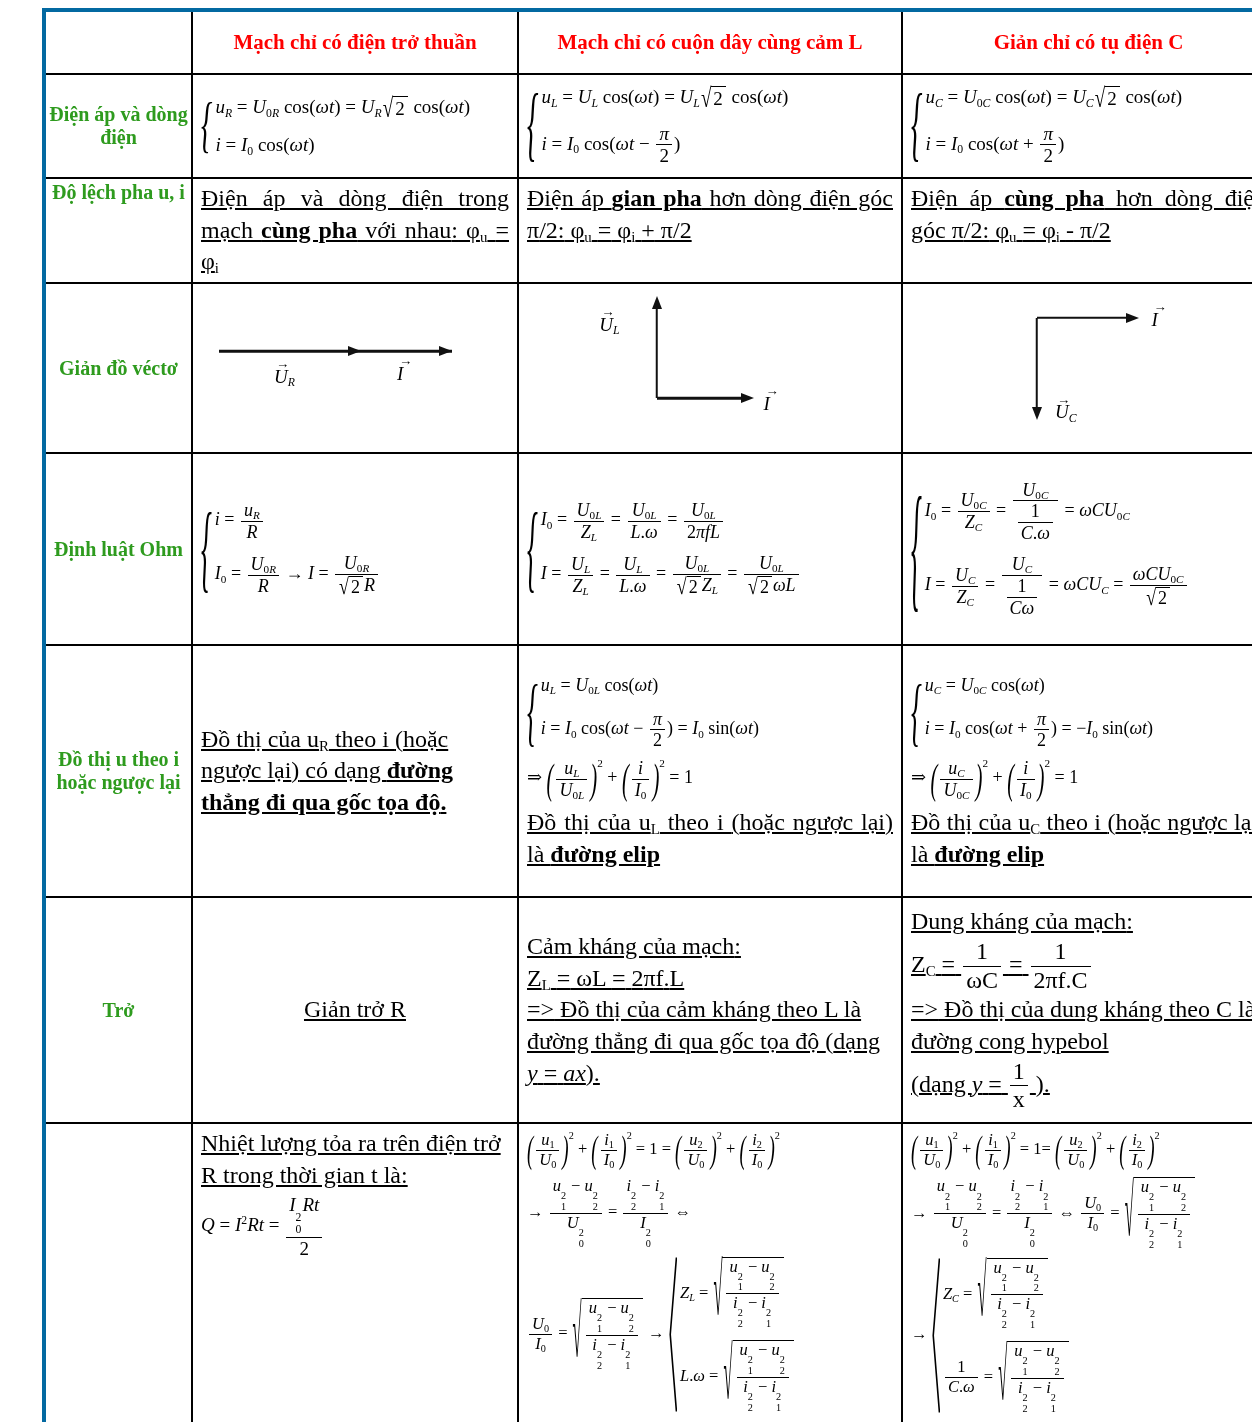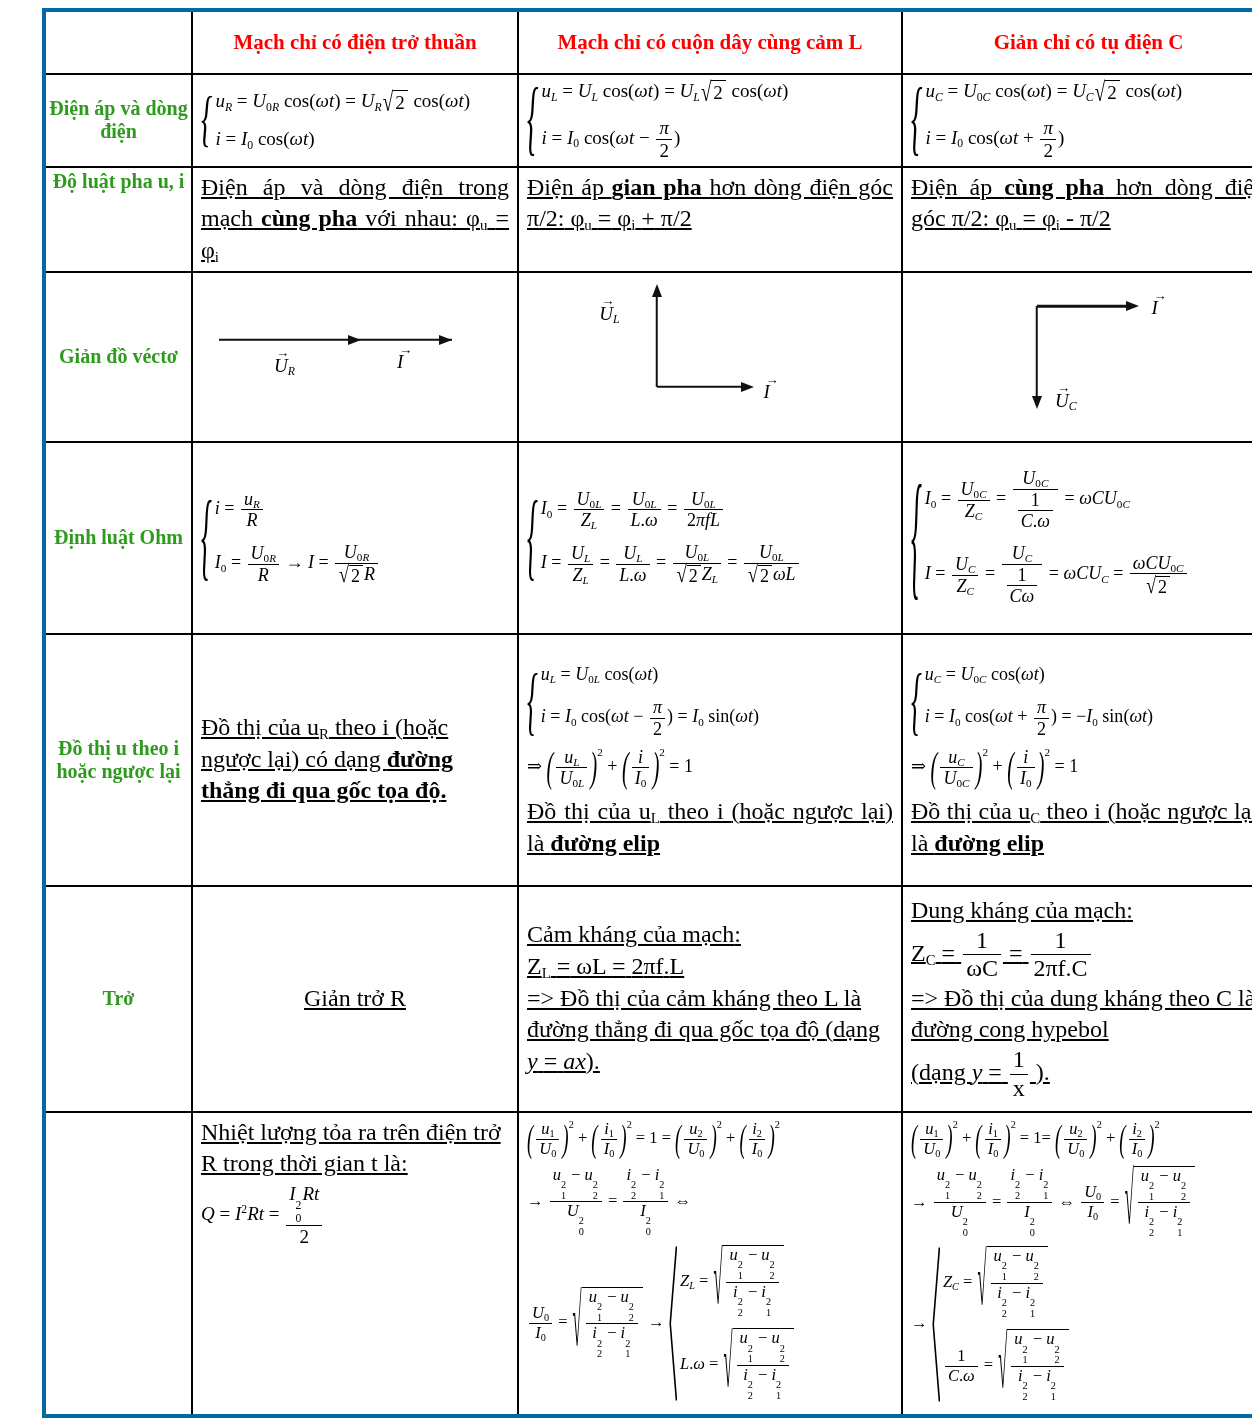--- a/index.html
+++ b/index.html
@@ -4,21 +4,21 @@
 <style>
   html,body{margin:0;padding:0;background:#fff;}
   #page{width:1252px;height:1422px;box-sizing:border-box;padding:8px 10px;background:#fff;
         font-family:"Liberation Serif","DejaVu Serif",serif;color:#000;}
   table{border-collapse:collapse;width:100%;height:100%;table-layout:fixed;border:4px solid #0369a1;margin-left:32px;}
   td,th{border:2px solid #000;vertical-align:middle;padding:4px 8px;box-sizing:border-box;overflow:hidden;}
   th{color:#fe0000;font-weight:bold;font-size:21px;text-align:center;}
   .hw{max-width:312px;margin:0 auto;}
   td.lbl{color:#2e9b1e;font-weight:bold;font-size:20px;text-align:center;padding:2px;}
   .r0 th{height:64px;}
-  .r1 td{height:92px;}
+  .r1 td{height:104px;}
   .r2 td{height:84px;vertical-align:top;}
   .r3 td{height:170px;}
   .r4 td{height:192px;}
   .r5 td{height:252px;}
   .r6 td{height:226px;}
   .r7 td{vertical-align:top;}
   .text{font-size:24px;font-style:normal;line-height:1.32;text-decoration:underline;}
   .justify{text-align:justify;}
   .center{text-align:center;}
   .formula{font-size:19px;font-style:italic;line-height:1.3;}
@@ -120,21 +120,21 @@
                   <span class="cline">i <span class="dg">=</span> I<sub><span class="dg">0</span></sub> <span class="rm">cos</span><span class="dg">(</span>ωt <span class="dg">+</span> <span class="mfrac">
                       <span class="num">π</span>
                       <span class="den"><span class="dg">2</span></span>
                     </span><span class="dg">)</span></span>
                 </span>
               </span></div>
           </td>
     </tr>
 
     <tr class="r2">
-      <td class="lbl">Độ luật pha u, i</td>
+      <td class="lbl">Độ lệch pha u, i</td>
       <td>
             <div class="text justify">Điện áp và dòng điện trong mạch <span class="bold">cùng pha</span> với nhau<span class="dg">:</span> φ<sub>u</sub> <span class="dg">=</span> φ<sub>i</sub></div>
           </td>
       <td>
             <div class="text justify">Điện áp <span class="bold">gian pha</span> hơn dòng điện góc π<span class="dg">/2:</span> φ<sub>u</sub> <span class="dg">=</span> φ<sub>i</sub> <span class="dg">+</span> π<span class="dg">/2</span></div>
           </td>
       <td>
             <div class="text justify">Điện áp <span class="bold">cùng pha</span> hơn dòng điện góc π<span class="dg">/2:</span> φ<sub>u</sub> <span class="dg">=</span> φ<sub>i</sub> <span class="dg">-</span> π<span class="dg">/2</span></div>
           </td>
     </tr>

